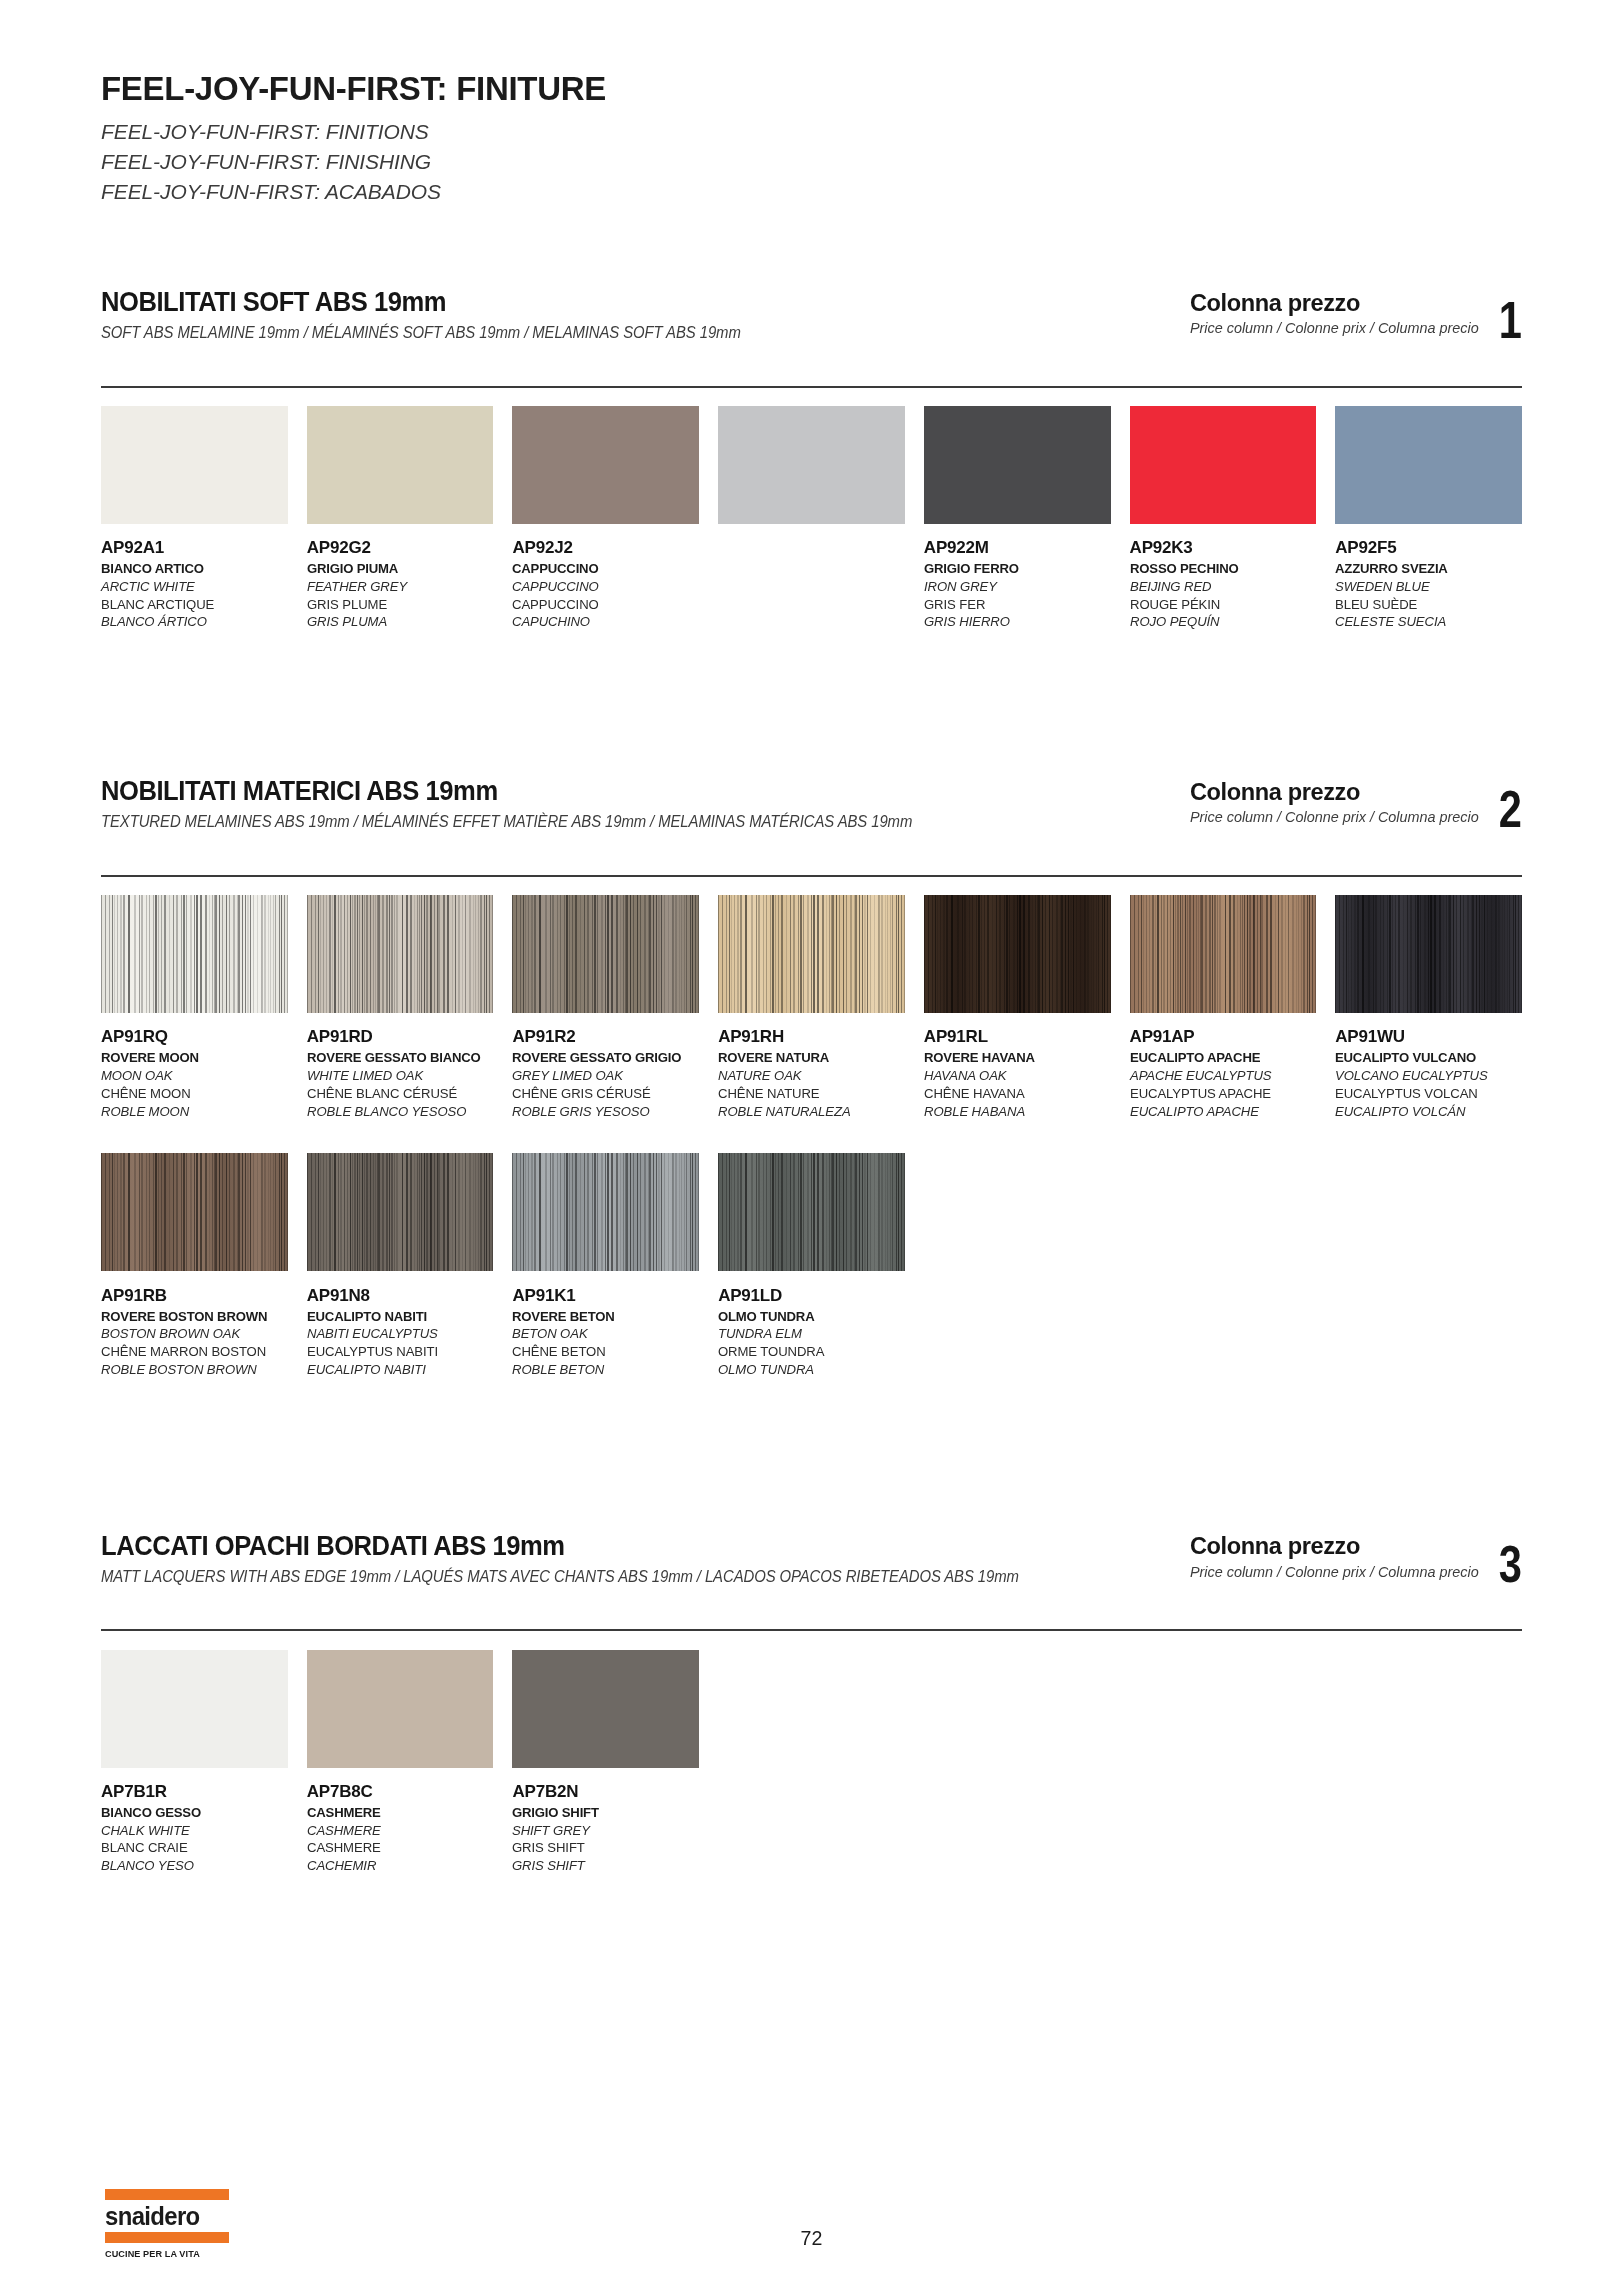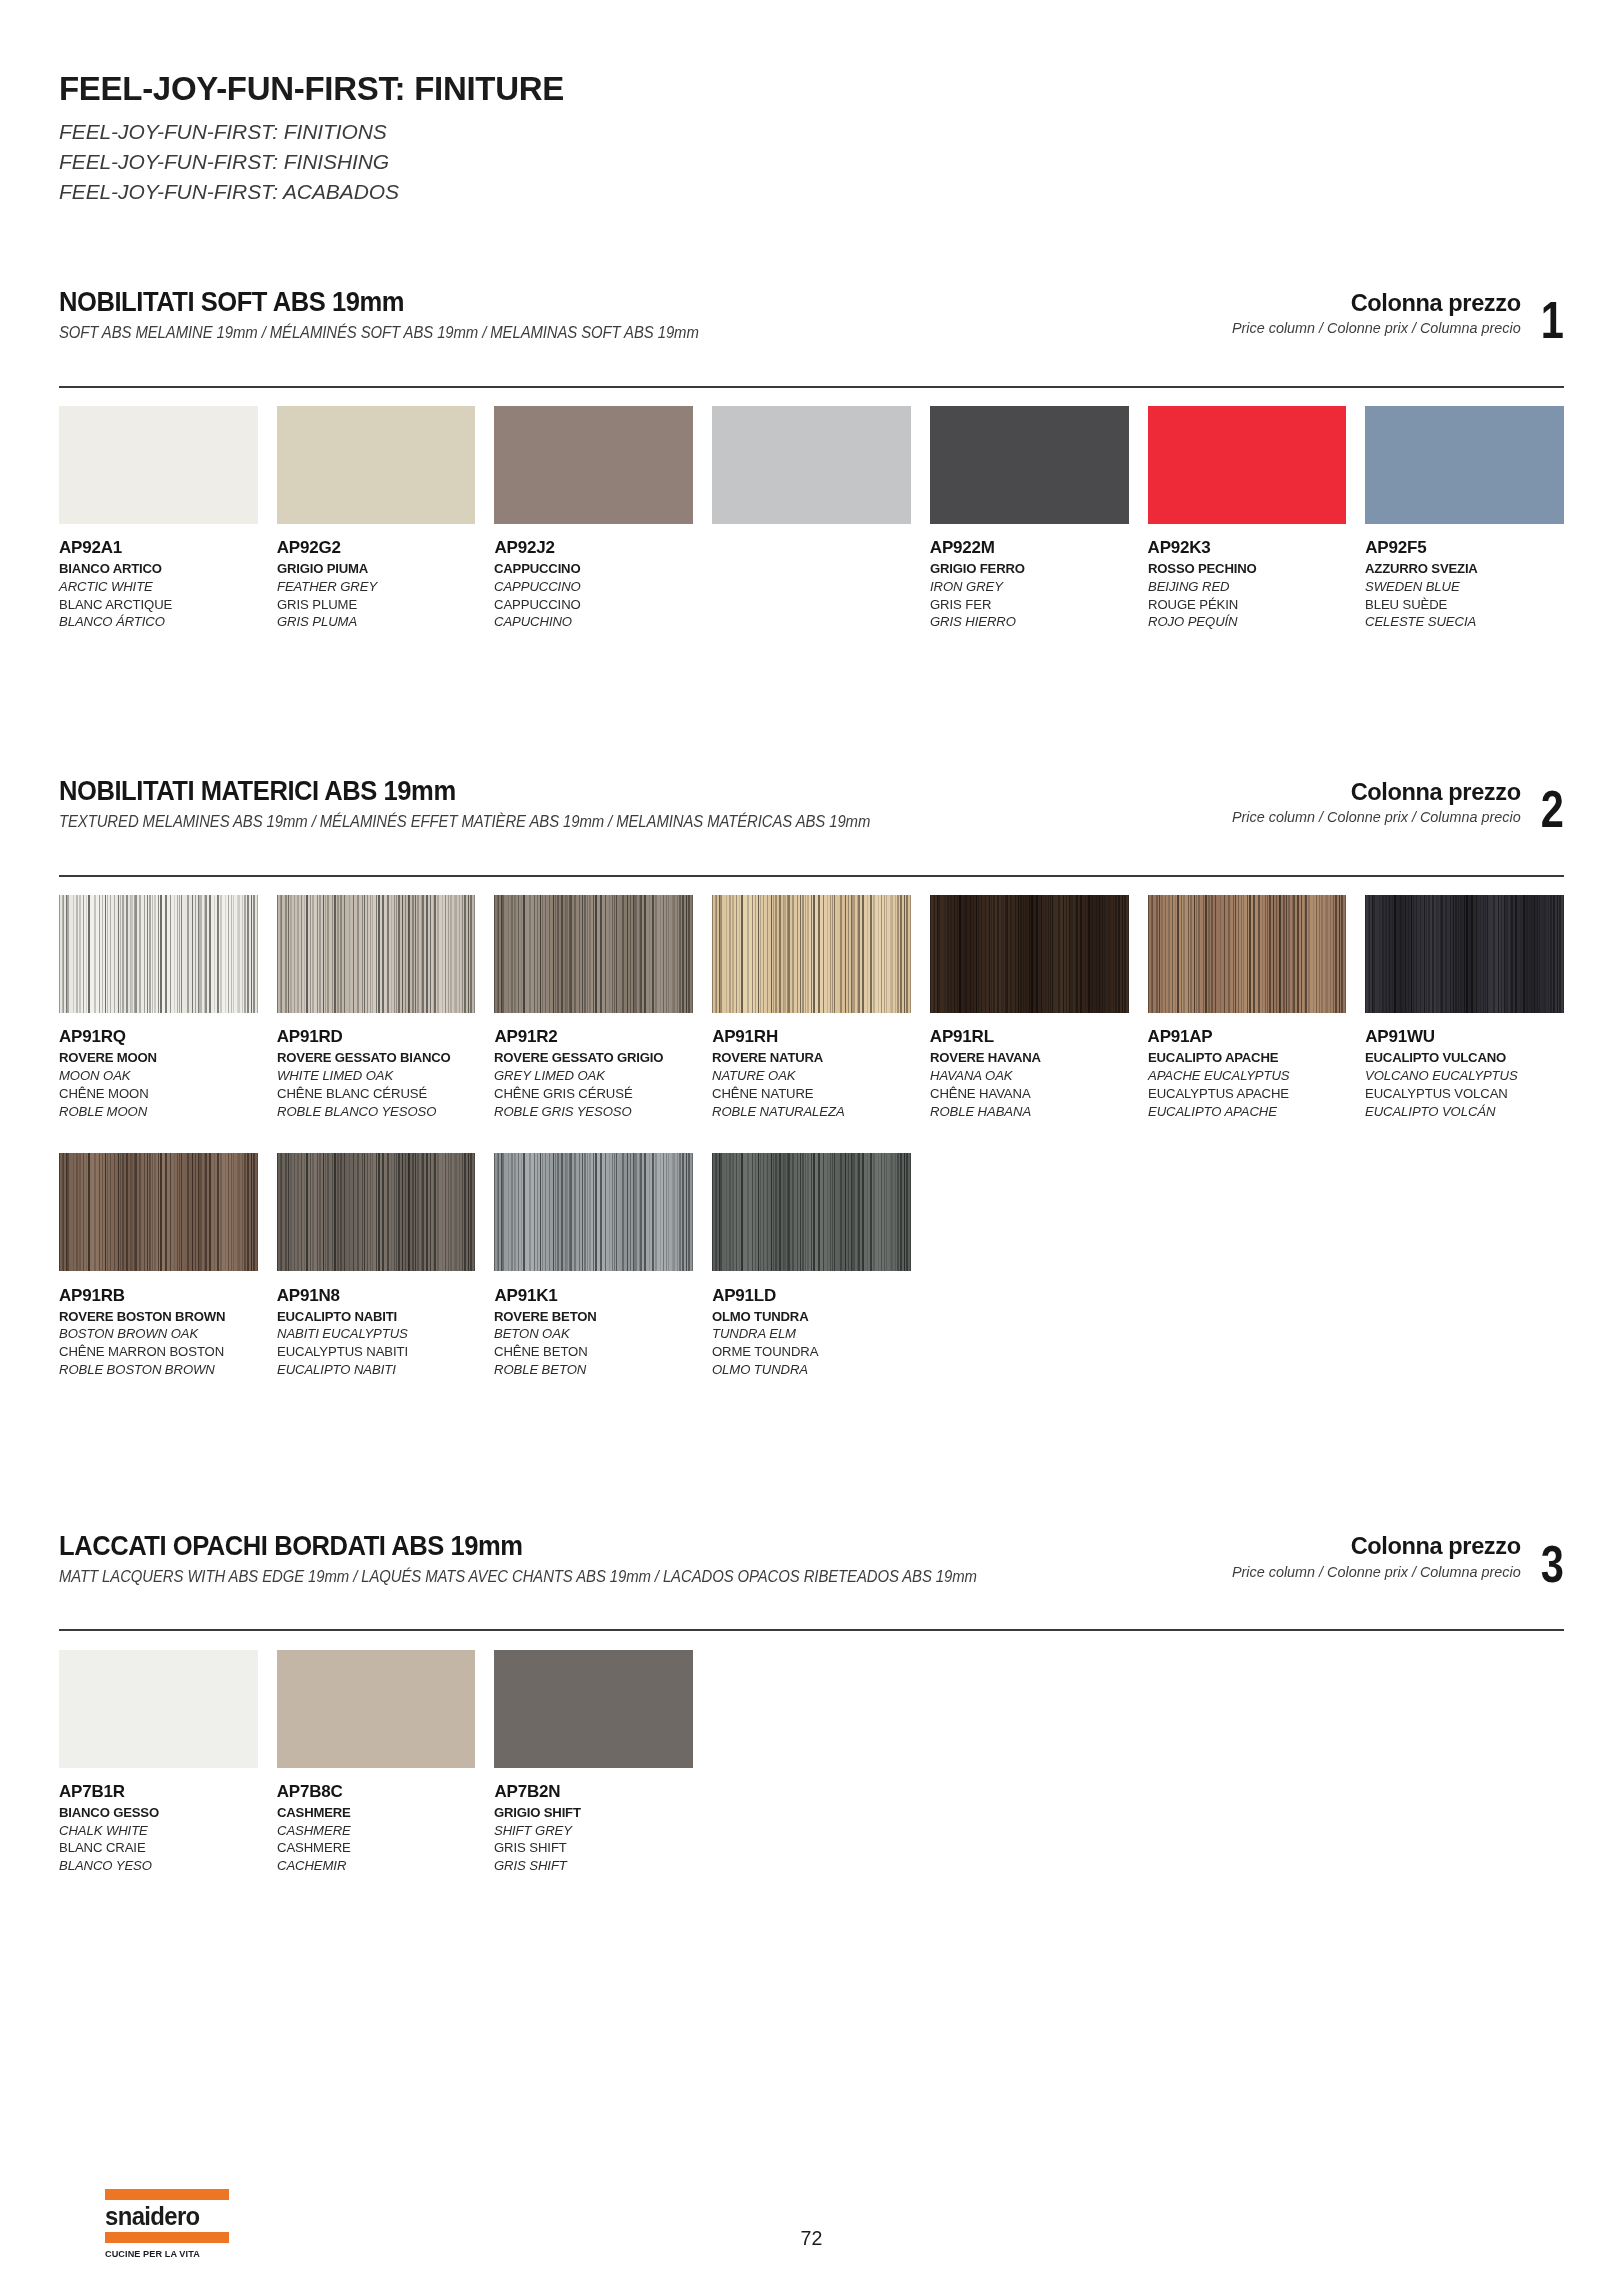--- a/index.html
+++ b/index.html
@@ -7,21 +7,21 @@
     width:1623px;height:2295px;
     background:#ffffff;
     font-family:"Liberation Sans", sans-serif;
     color:#1a1a1a;
     -webkit-font-smoothing:antialiased;
   }
   .page{
     position:relative;
     width:1623px;height:2295px;
     box-sizing:border-box;
-    padding:0 59px;
+    padding:0 101px;
   }
 
   
   .doc-head{padding-top:72px;}
   .doc-title{
     font-size:33px;font-weight:bold;letter-spacing:-0.3px;
     line-height:1.06;margin:0 0 10.5px 0;color:#1b1b1b;
   }
   .doc-sub{
     font-size:21px;font-style:italic;font-weight:300;
@@ -45,21 +45,21 @@
     font-size:15.7px;font-style:italic;font-weight:300;
     color:#3d3d3d;letter-spacing:-0.1px;line-height:1.2;margin:0;
     transform:scaleX(0.95);transform-origin:left center;
   }
 
   
   .price-col{
     position:absolute;right:0;top:2.6px;
     display:flex;align-items:flex-start;
   }
-  .price-col-text{text-align:right;padding-right:14.4px;}
+  .price-col-text{text-align:left;padding-right:14.4px;}
   .price-col-title{
     font-size:23.6px;font-weight:bold;letter-spacing:-0.4px;
     line-height:1.12;margin:0 0 3.9px 0;color:#161616;
   }
   .price-col-sub{
     font-size:14.4px;font-style:italic;font-weight:300;
     color:#3d3d3d;line-height:1.2;margin:0;white-space:nowrap;
   }
   .price-col-num{
     font-size:52px;font-weight:bold;line-height:0.82;

